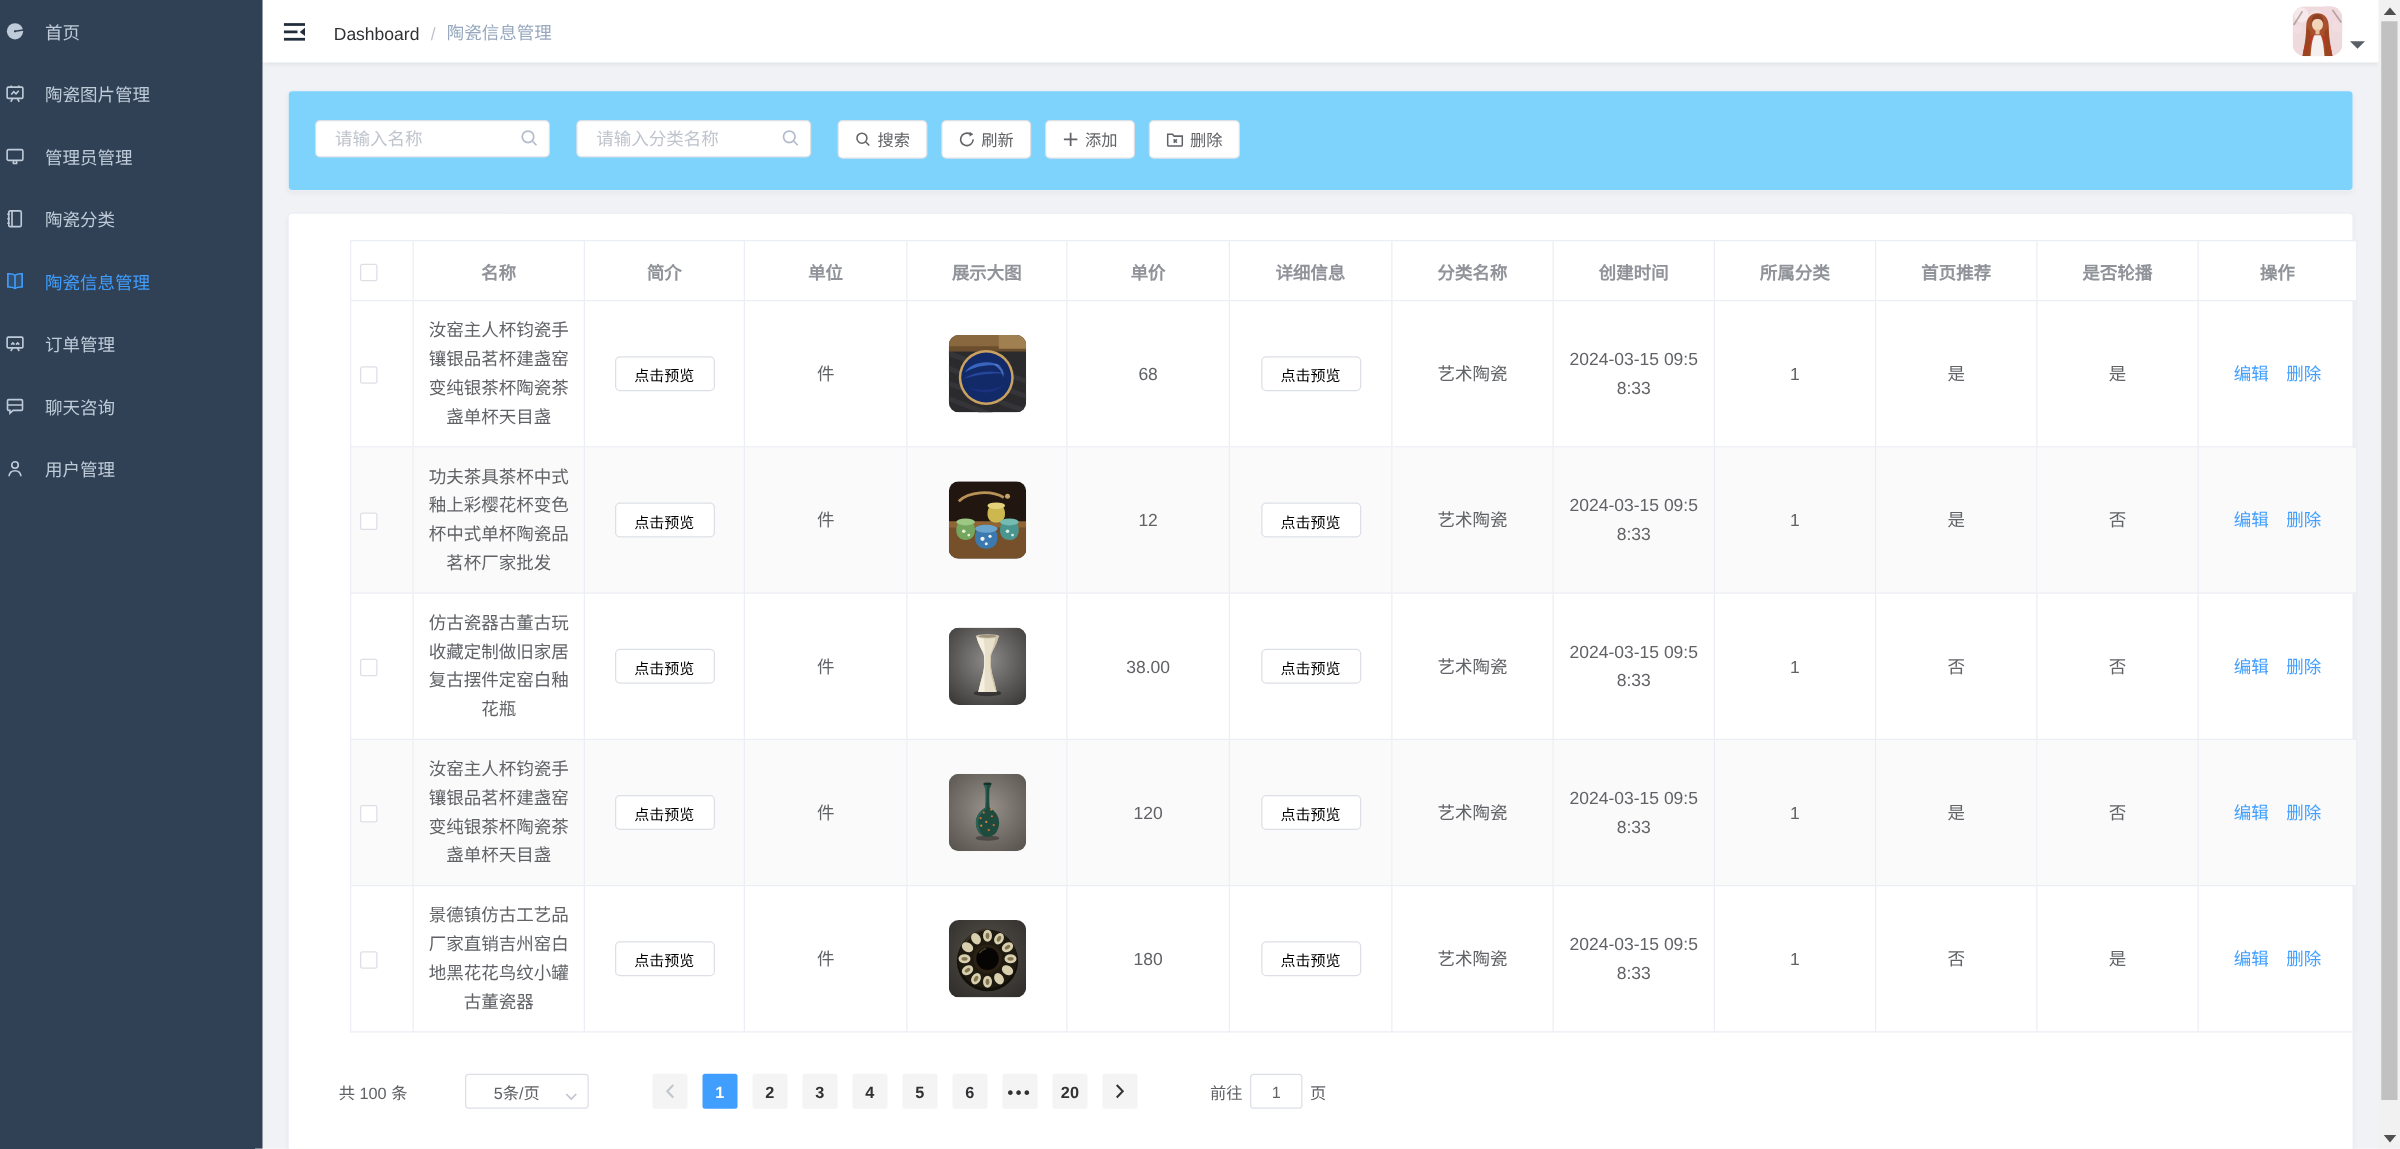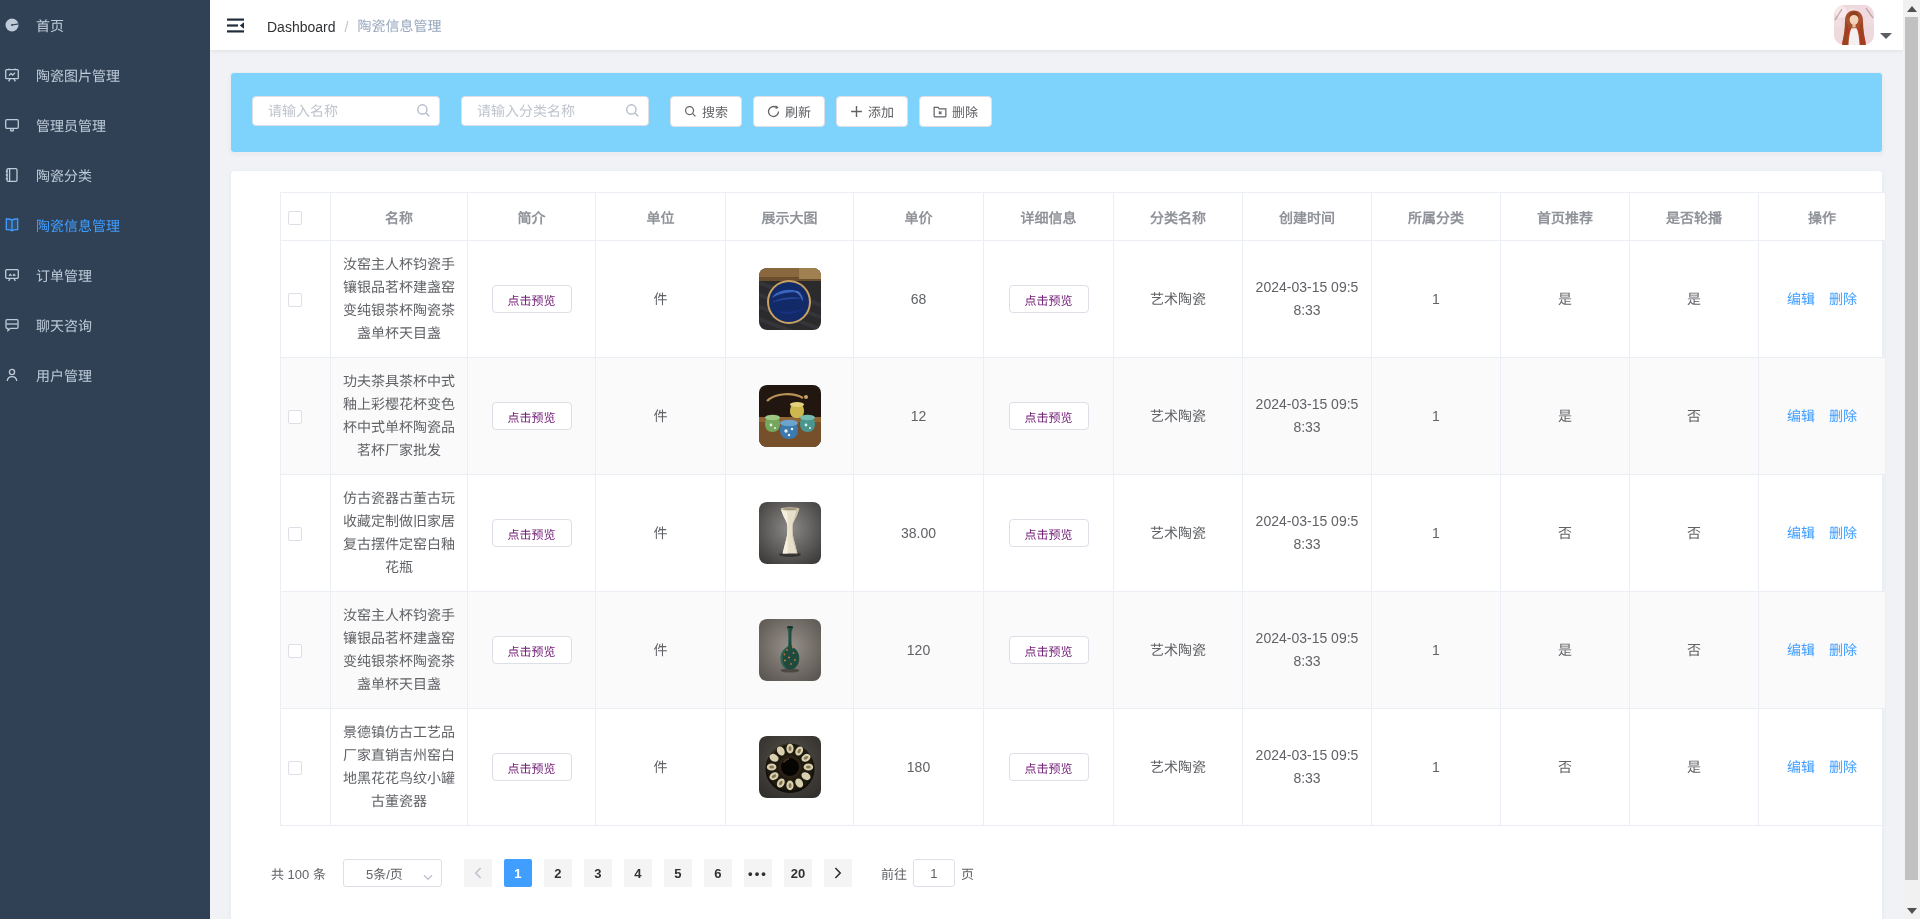--- a/index.html
+++ b/index.html
@@ -88,29 +88,29 @@
   .el-table th.col-check, .el-table td.col-check { text-align: left; padding-left: 7px; }
   .el-table tr.stripe td { background: #fafafa; }
   .el-table td.cell-name { padding: 0 10px; }
   .el-table td.cell-time { word-break: break-all; }
   .checkbox {
     width: 14px; height: 14px; border: 1px solid #dcdfe6; border-radius: 2px;
     background: #fff; display: inline-block; vertical-align: middle; cursor: pointer;
   }
   .mini-btn {
     width: 80px; height: 28px; background: #fff; border: 1px solid #dcdfe6;
-    border-radius: 4px; color: #701a75; font-size: 12px; cursor: pointer; font-family: inherit;
+    border-radius: 4px; color: #000000; font-size: 12px; cursor: pointer; font-family: inherit;
   }
   .prod-img { width: 62px; height: 62px; border-radius: 8px; display: inline-block; vertical-align: middle; overflow: hidden; }
   .prod-img svg { display: block; }
   .op-link { color: #409eff; text-decoration: none; font-size: 14px; cursor: pointer; }
   .op-link + .op-link { margin-left: 10px; }
 
   
-  .pagination { margin-top: 33px; display: flex; align-items: center; padding-left: 16px; color: #606266; font-size: 13px; }
+  .pagination { margin-top: 33px; display: flex; align-items: center; padding-left: 16px; color: #606266; font-size: 13px; gap: 29px; }
   .pg-total { margin-right: 17px; }
   .pg-select { position: relative; width: 99px; height: 28px; border: 1px solid #dcdfe6; border-radius: 3px;
     display: flex; align-items: center; justify-content: center; cursor: pointer; background:#fff; }
   .pg-select .sel-text { margin-right: 16px; }
   .pg-select .sel-caret { position: absolute; right: 8px; top: 9px; }
   .pager { display: flex; align-items: center; margin-left: 16px; }
   .pg-btn {
     min-width: 28px; height: 28px; margin: 0 6px; border-radius: 2px; background: #f4f4f5;
     color: #303133; font-size: 13px; display: inline-flex; align-items: center; justify-content: center;
     cursor: pointer; font-weight: bold; padding: 0 2px;

